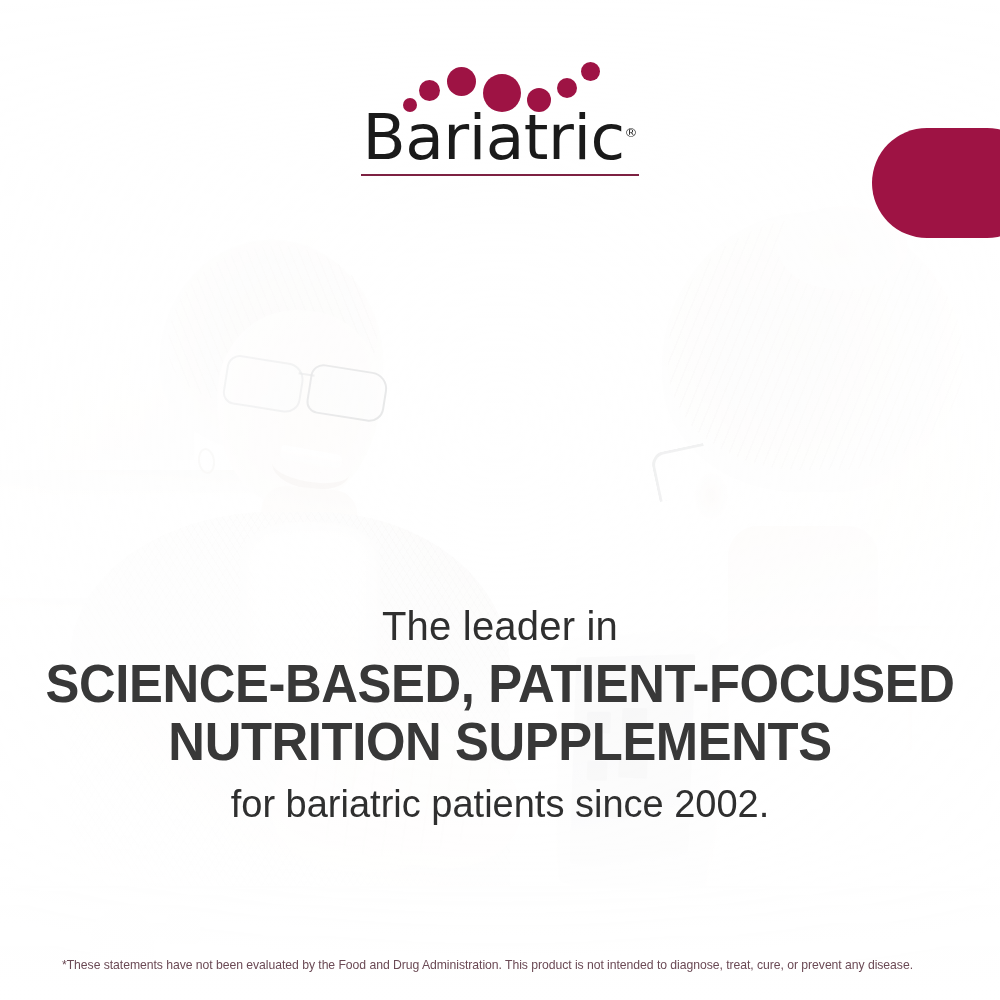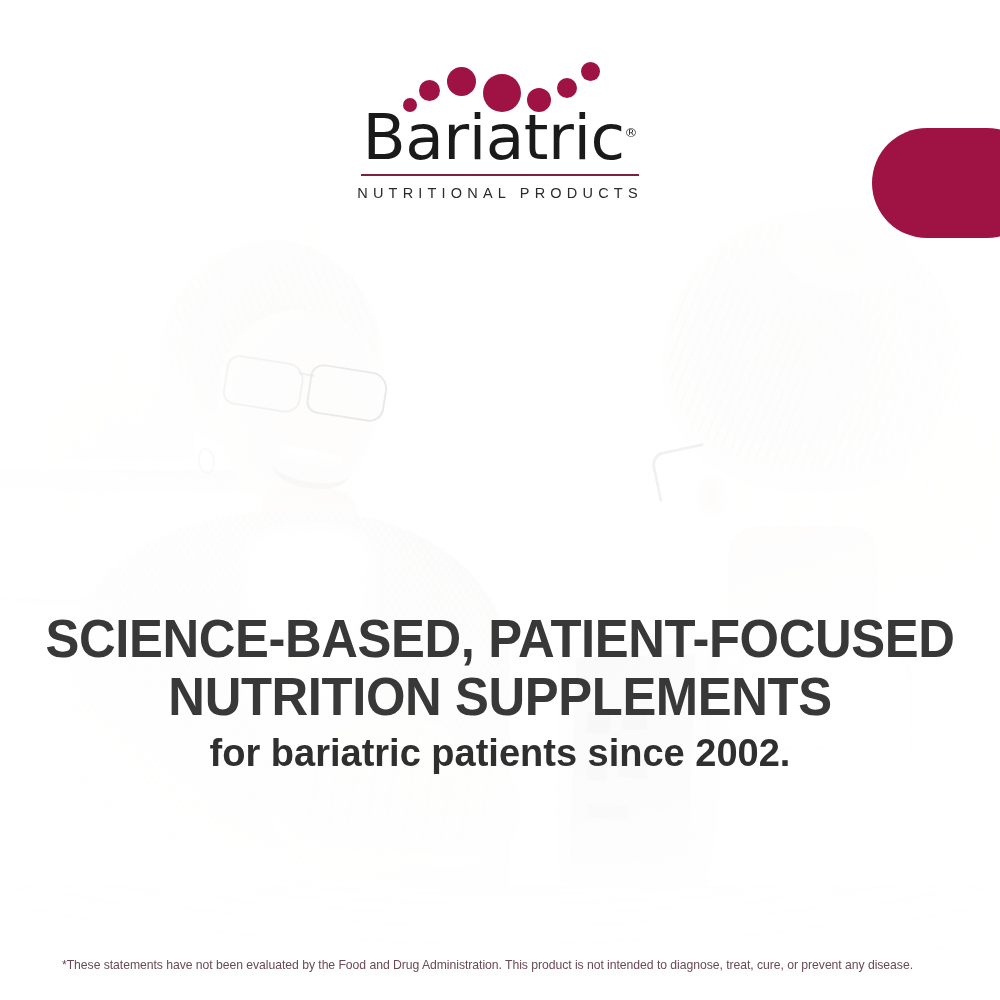--- a/index.html
+++ b/index.html
@@ -350,24 +350,24 @@
     color: #383838;
     letter-spacing: -.4px;
     line-height: 1.12;
     transform: scaleX(.94);
     transform-origin: center;
     margin-top: 4px;
   }
   .hl-big.second { margin-top: -2px; }
   .tagline {
     font-size: 38px;
-    font-weight: 700;
+    font-weight: 400;
     color: #2f2f2f;
     line-height: 1.18;
-    margin-top: 4px;
+    margin-top: 10px;
   }
 
   
   .disclaimer {
     position: absolute;
     left: 62px;
     right: 52px;
     top: 958px;
     font-size: 12.4px;
     color: #6b4a55;
@@ -454,24 +454,24 @@
       <span style="left:62px;  top:5px;  width:29px; height:29px;"></span>
       <span style="left:98px;  top:12px; width:38px; height:38px;"></span>
       <span style="left:142px; top:26px; width:24px; height:24px;"></span>
       <span style="left:172px; top:16px; width:20px; height:20px;"></span>
       <span style="left:196px; top:0px;  width:19px; height:19px;"></span>
     </div>
     <div class="logo-word l2">
       <span>Bariatric</span><span class="reg">®</span>
     </div>
     <div class="logo-rule"></div>
-    <div class="logo-sub">NUTRITIONAL PRODUCTS</div>
   </div>
 
   <div class="headline">
+    <div class="eyebrow">The leader in</div>
     <div class="hl-big">SCIENCE-BASED, PATIENT-FOCUSED</div>
     <div class="hl-big second">NUTRITION SUPPLEMENTS</div>
     <div class="tagline">for bariatric patients since 2002.</div>
   </div>
 
   <div class="disclaimer">*These statements have not been evaluated by the Food and Drug Administration. This product is not intended to diagnose, treat, cure, or prevent any disease.</div>
 
 </div>
 
 </body></html>

